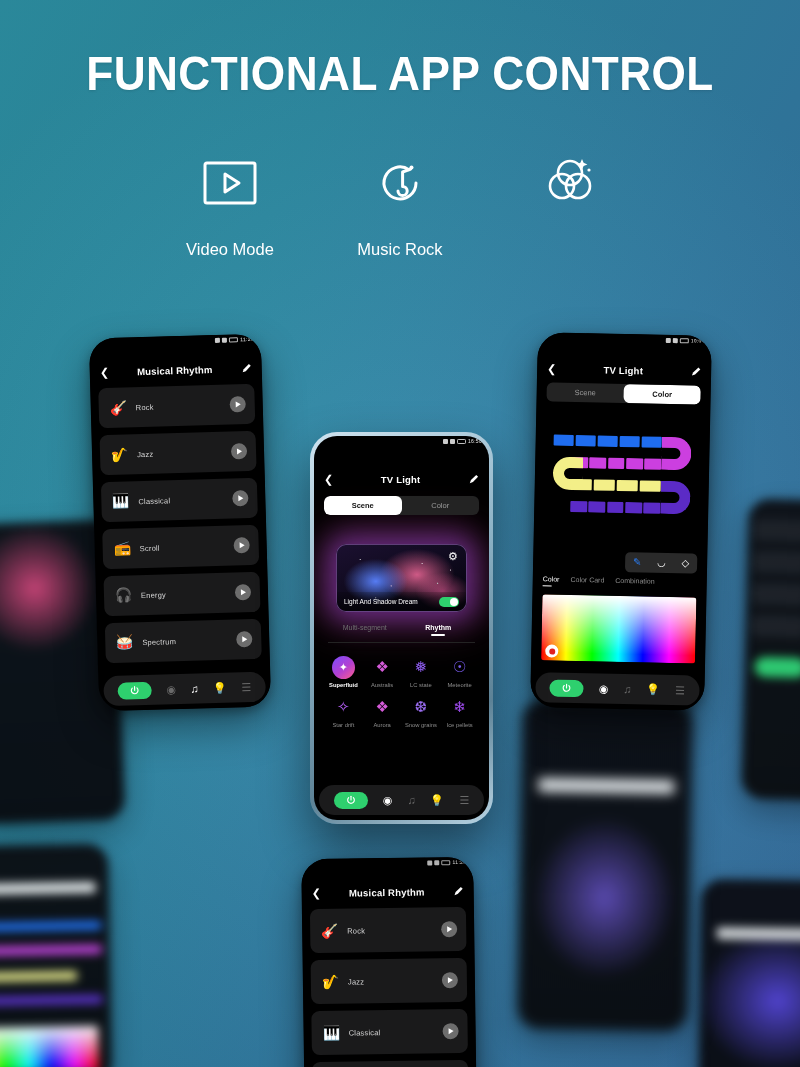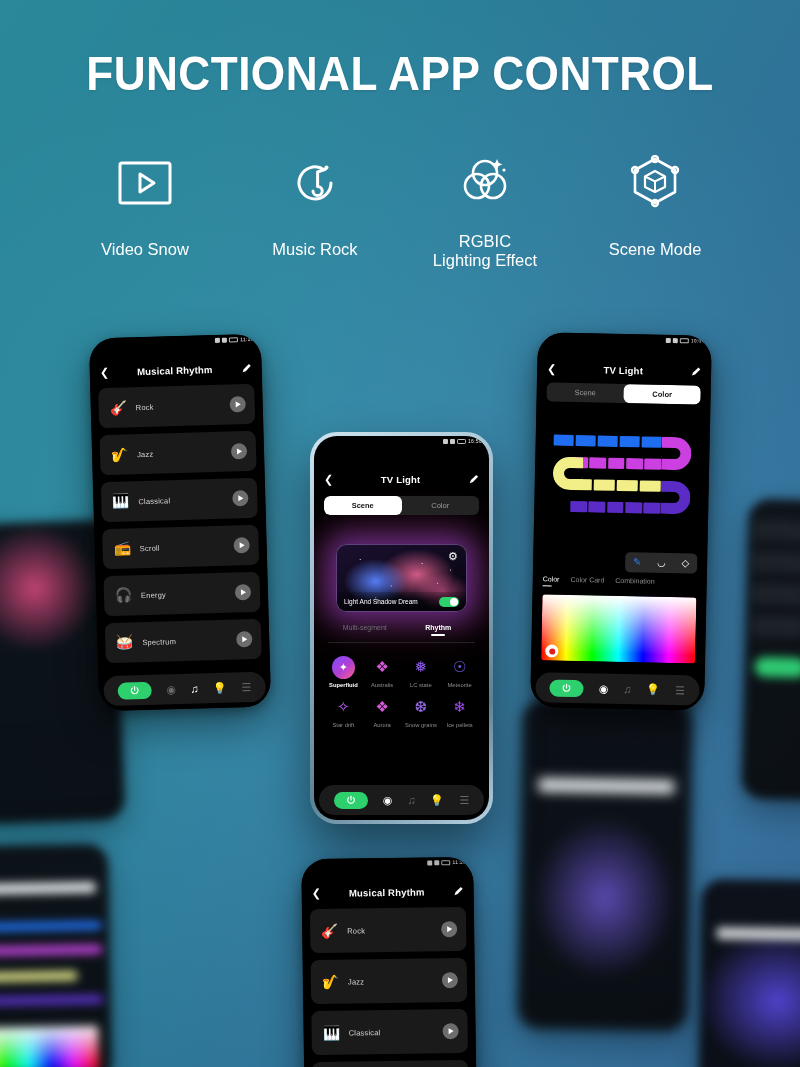--- a/index.html
+++ b/index.html
@@ -277,21 +277,21 @@
 
 <div class="features">
 
   <div class="feature">
     <div class="ficon">
       <svg width="56" height="46" viewBox="0 0 56 46">
         <rect x="3" y="3" width="50" height="40" rx="2" fill="none" stroke="#fff" stroke-width="3"></rect>
         <path d="M23 14 L37 23 L23 32 Z" fill="none" stroke="#fff" stroke-width="3" stroke-linejoin="round"></path>
       </svg>
     </div>
-    <div class="flabel">Video Snow</div>
+    <div class="flabel">Video Mode</div>
   </div>
 
   <div class="feature">
     <div class="ficon">
       <svg width="56" height="56" viewBox="0 0 56 56">
         <path d="M44 28 a16 16 0 1 1 -7-13.3" fill="none" stroke="#fff" stroke-width="3" stroke-linecap="round"></path>
         <circle cx="39.5" cy="12.5" r="2" fill="#fff"></circle>
         <path d="M26 36 a4.6 4.6 0 1 0 4.6 -4.6 V17 l8 -3" fill="none" stroke="#fff" stroke-width="3" stroke-linejoin="round" stroke-linecap="round"></path>
       </svg>
     </div>
@@ -301,40 +301,22 @@
   <div class="feature rgbic">
     <div class="ficon">
       <svg width="58" height="56" viewBox="0 0 58 56">
         <circle cx="29" cy="18" r="12" fill="none" stroke="#fff" stroke-width="2.6"></circle>
         <circle cx="21" cy="31" r="12" fill="none" stroke="#fff" stroke-width="2.6"></circle>
         <circle cx="37" cy="31" r="12" fill="none" stroke="#fff" stroke-width="2.6"></circle>
         <path d="M41 4 l1.6 3.8 3.8 1.6 -3.8 1.6 -1.6 3.8 -1.6-3.8 -3.8-1.6 3.8-1.6z" fill="#fff"></path>
         <circle cx="48" cy="15" r="1.6" fill="#fff"></circle>
       </svg>
     </div>
-    <div class="flabel">
-      <div>RGBIC</div>
-      <div>Lighting Effect</div>
-    </div>
-  </div>
-
-  <div class="feature">
-    <div class="ficon">
-      <svg width="56" height="56" viewBox="0 0 56 56">
-        <path d="M28 4 L48 15 V37 L28 48 L8 37 V15 Z" fill="none" stroke="#fff" stroke-width="2.6" stroke-linejoin="round"></path>
-        <path d="M28 16 L38 21.5 V32 L28 37 L18 32 V21.5 Z" fill="none" stroke="#fff" stroke-width="2.2" stroke-linejoin="round"></path>
-        <path d="M18 21.5 L28 26.5 L38 21.5 M28 26.5 V37" fill="none" stroke="#fff" stroke-width="2"></path>
-        <circle cx="28" cy="4" r="3" fill="none" stroke="#fff" stroke-width="2.4"></circle>
-        <circle cx="48" cy="15" r="3" fill="none" stroke="#fff" stroke-width="2.4"></circle>
-        <circle cx="8" cy="15" r="3" fill="none" stroke="#fff" stroke-width="2.4"></circle>
-        <circle cx="28" cy="48" r="3" fill="none" stroke="#fff" stroke-width="2.4"></circle>
-      </svg>
-    </div>
-    <div class="flabel">Scene Mode</div>
-  </div>
+  </div>
+
 
 </div>
 
 <div class="phone" id="phone-left">
   <div class="screen">
     <div class="notch"></div>
     <div class="statusbar">
       <span class="sb-ico"></span>
       <span class="sb-ico"></span>
       <span class="sb-bat"></span>

